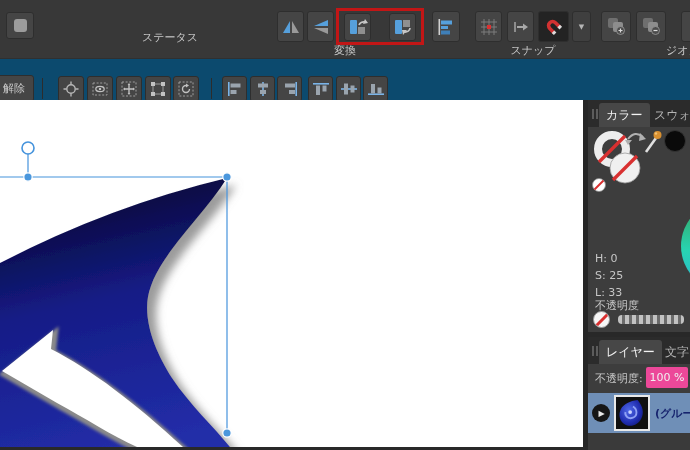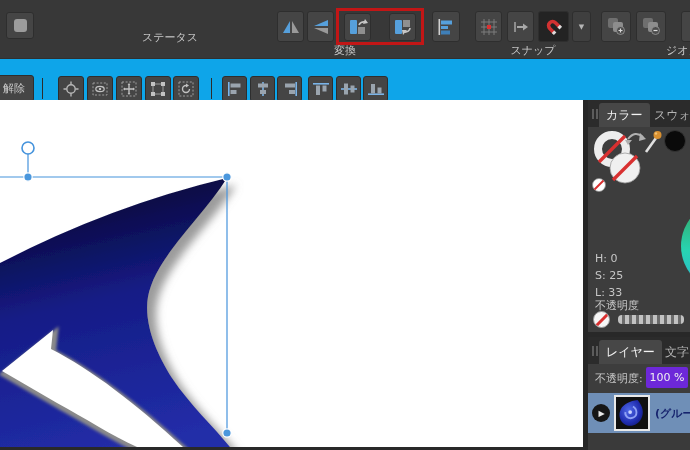--- a/index.html
+++ b/index.html
@@ -2,21 +2,21 @@
 <html><head>
 <meta charset="utf-8">
 <style>
   * { margin:0; padding:0; box-sizing:border-box; }
   html,body { background:#2a2a2a; }
   body { font-family:"DejaVu Sans","Liberation Sans",sans-serif; }
   .app { position:relative; width:690px; height:450px; background:#383838; overflow:hidden; }
 
   
   .tb1 { position:absolute; left:0; top:0; width:690px; height:58px; background:#383838; }
-  .tb2 { position:absolute; left:0; top:58px; width:690px; height:42px; background:#0ea5e9; border-top:1px solid #303030; }
+  .tb2 { position:absolute; left:0; top:58px; width:690px; height:42px; background:#0c4a6e; border-top:1px solid #303030; }
   .tbtn { position:absolute; background:#454545; border:1px solid #2e2e2e; border-radius:3px;
           display:flex; align-items:center; justify-content:center; cursor:default; }
   .tbtn.pressed { background:#232323; }
   .tlabel { position:absolute; font-size:11px; color:#c9c9c9; text-align:center; white-space:nowrap; }
   .statusfield { position:absolute; left:44px; top:12px; width:252px; height:27px; background:#565656;
                  border-radius:4px; display:flex; align-items:center; justify-content:center; }
   .statusfield .val { font-size:12px; color:#dcdcdc; }
   .statusfield .star { position:absolute; right:9px; top:4px; font-size:13px; color:#b9b9b9; }
   .redbox { position:absolute; left:336px; top:8px; width:88px; height:37px; border:3px solid #c21616; pointer-events:none; z-index:5; }
   .vsep { position:absolute; width:1px; background:#2c2c2c; }
@@ -34,21 +34,21 @@
   .tab { position:absolute; top:3px; height:24px; padding:0 7px; font-size:12px; color:#b5b5b5;
          display:flex; align-items:center; white-space:nowrap; }
   .tab.active { background:#474747; color:#f2f2f2; border-radius:3px 3px 0 0; }
   .hsl { position:absolute; left:7px; font-size:11px; color:#c6c6c6; line-height:17px; white-space:pre; }
   .plabel { position:absolute; font-size:11px; color:#c6c6c6; white-space:nowrap; }
   .slider-track { position:absolute; left:30px; top:215px; width:66px; height:9px; border-radius:4px;
                   background:repeating-linear-gradient(90deg,#c2c2c2 0 4px,#6b6b6b 4px 7px); }
   .wheel-sliver { position:absolute; left:93px; top:100px; width:92px; height:92px; border-radius:50%;
                   background:linear-gradient(180deg,#35a05a 0%,#28d4b2 55%,#2bb3d4 100%); }
   .psep { position:absolute; left:0; top:232px; width:102px; height:5px; background:#282828; }
-  .opacity-box { position:absolute; left:58px; top:267px; width:42px; height:21px; background:#6d28d9;
+  .opacity-box { position:absolute; left:58px; top:267px; width:42px; height:21px; background:#ec4899;
                  border-radius:2px; display:flex; align-items:center; justify-content:center;
                  font-size:11px; color:#f0f0f0; }
   .layerrow { position:absolute; left:0; top:293px; width:102px; height:40px; background:#6f8fb7; display:flex; align-items:center; }
   .expander { position:absolute; left:4px; top:11px; width:18px; height:18px; border-radius:50%; background:#161616;
               color:#e8e8e8; font-size:8px; display:flex; align-items:center; justify-content:center; padding-left:1px; }
   .thumb { position:absolute; left:26px; top:2px; width:36px; height:36px; background:#101010;
            border:2px solid #e9e9e9; display:flex; align-items:center; justify-content:center; }
   .layername { position:absolute; left:67px; top:13px; font-size:11px; font-weight:bold; color:#16246e; white-space:nowrap; }
   .below-row { position:absolute; left:0; top:333px; width:102px; height:17px; background:#3a3a3a; }
 

